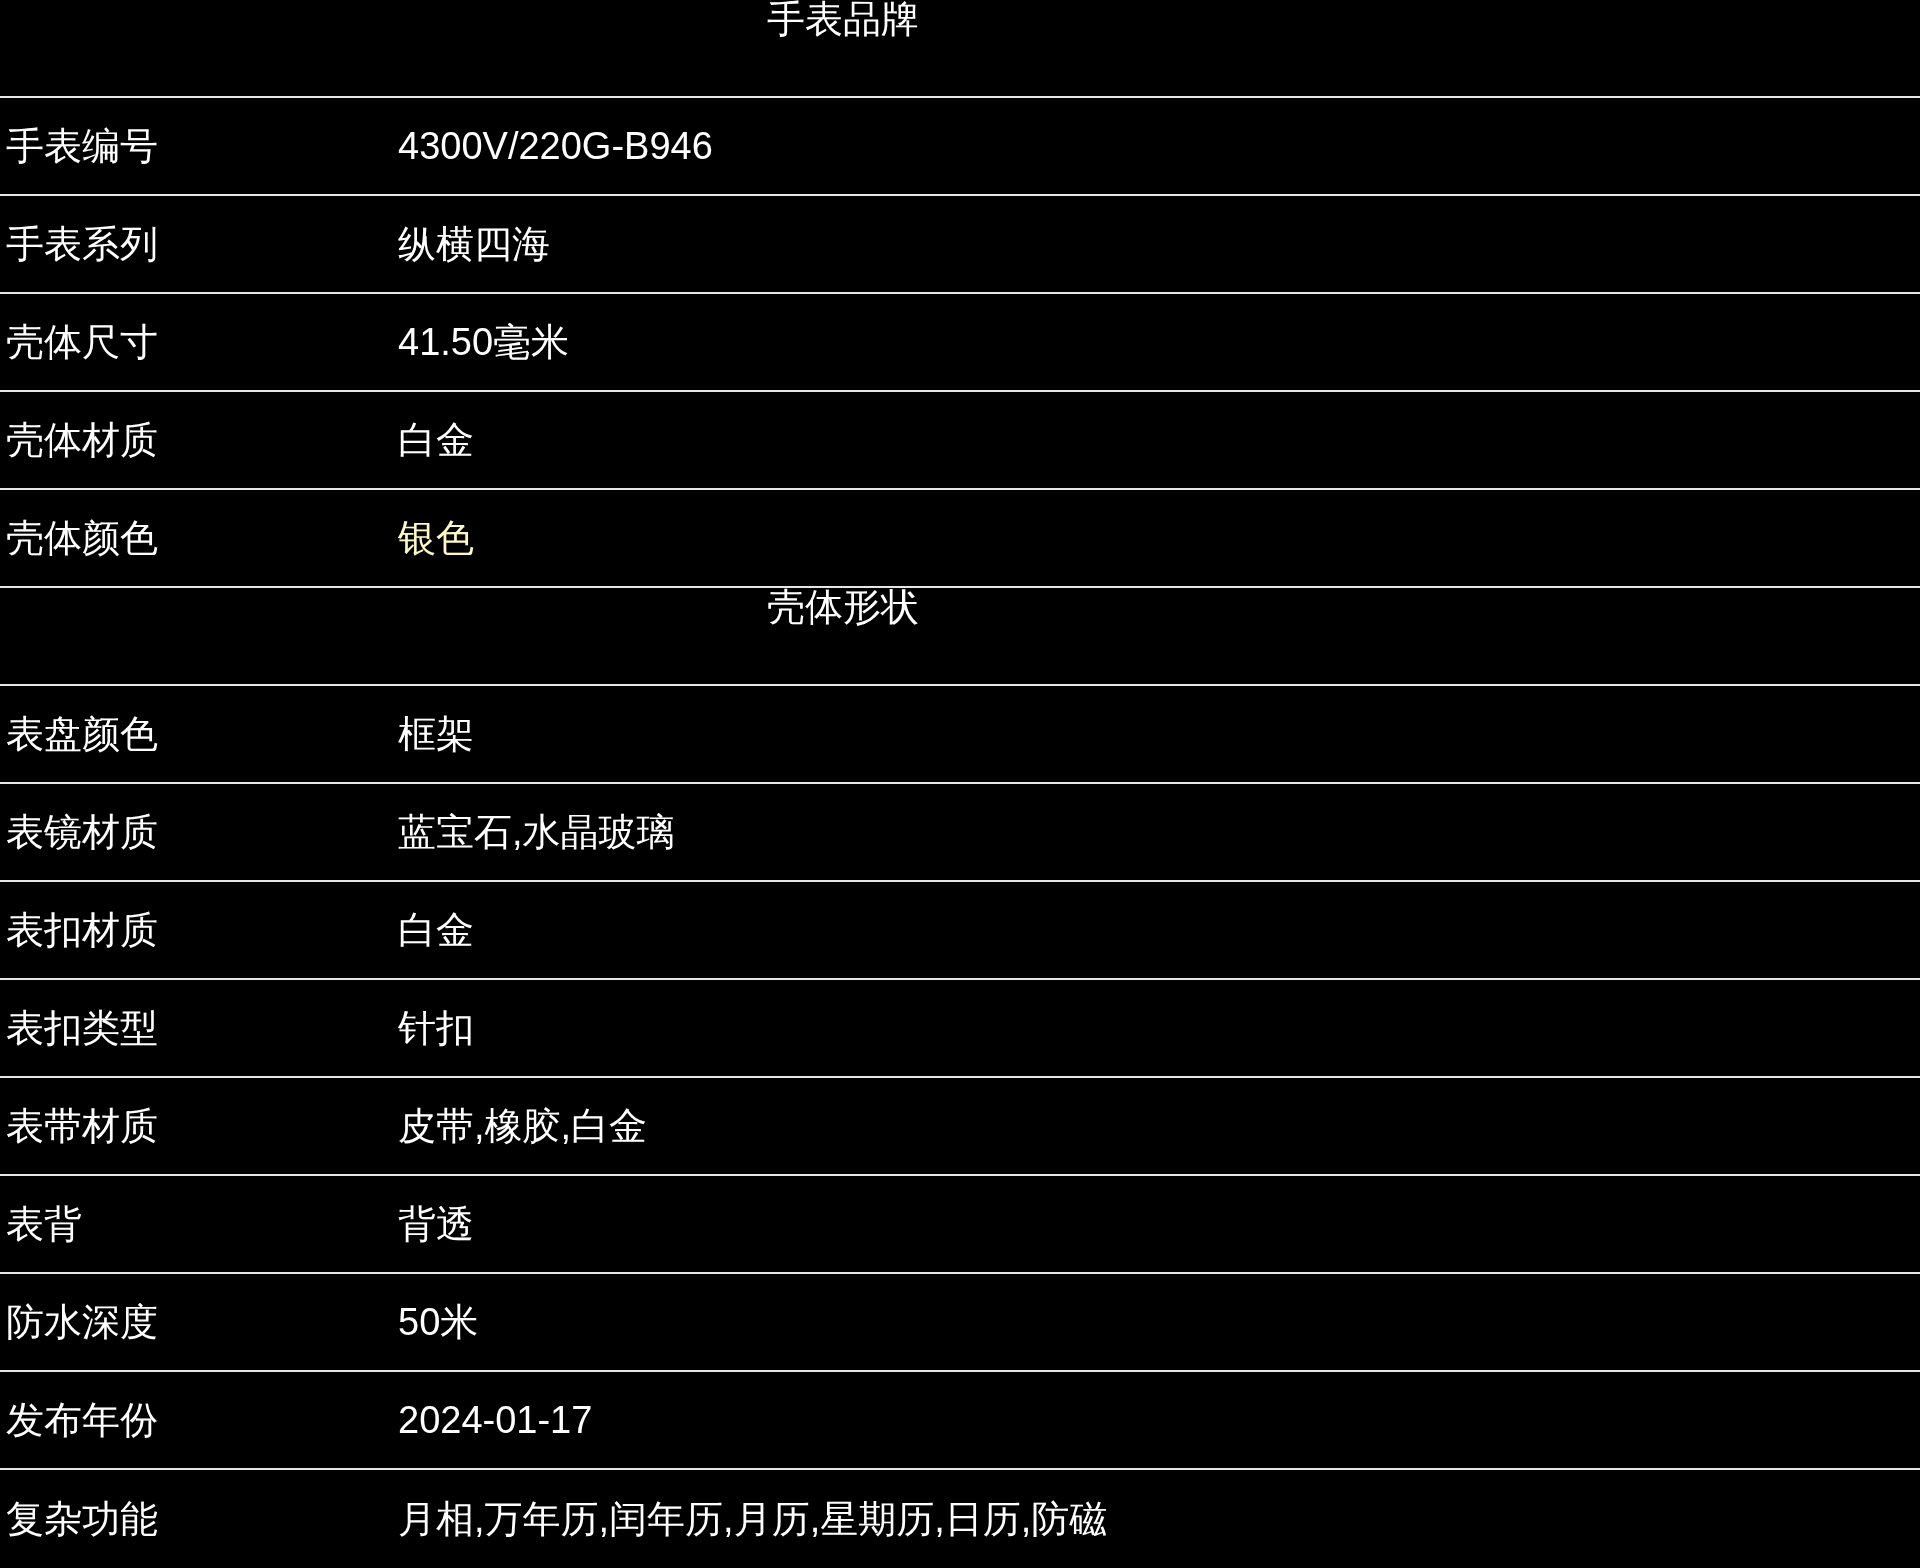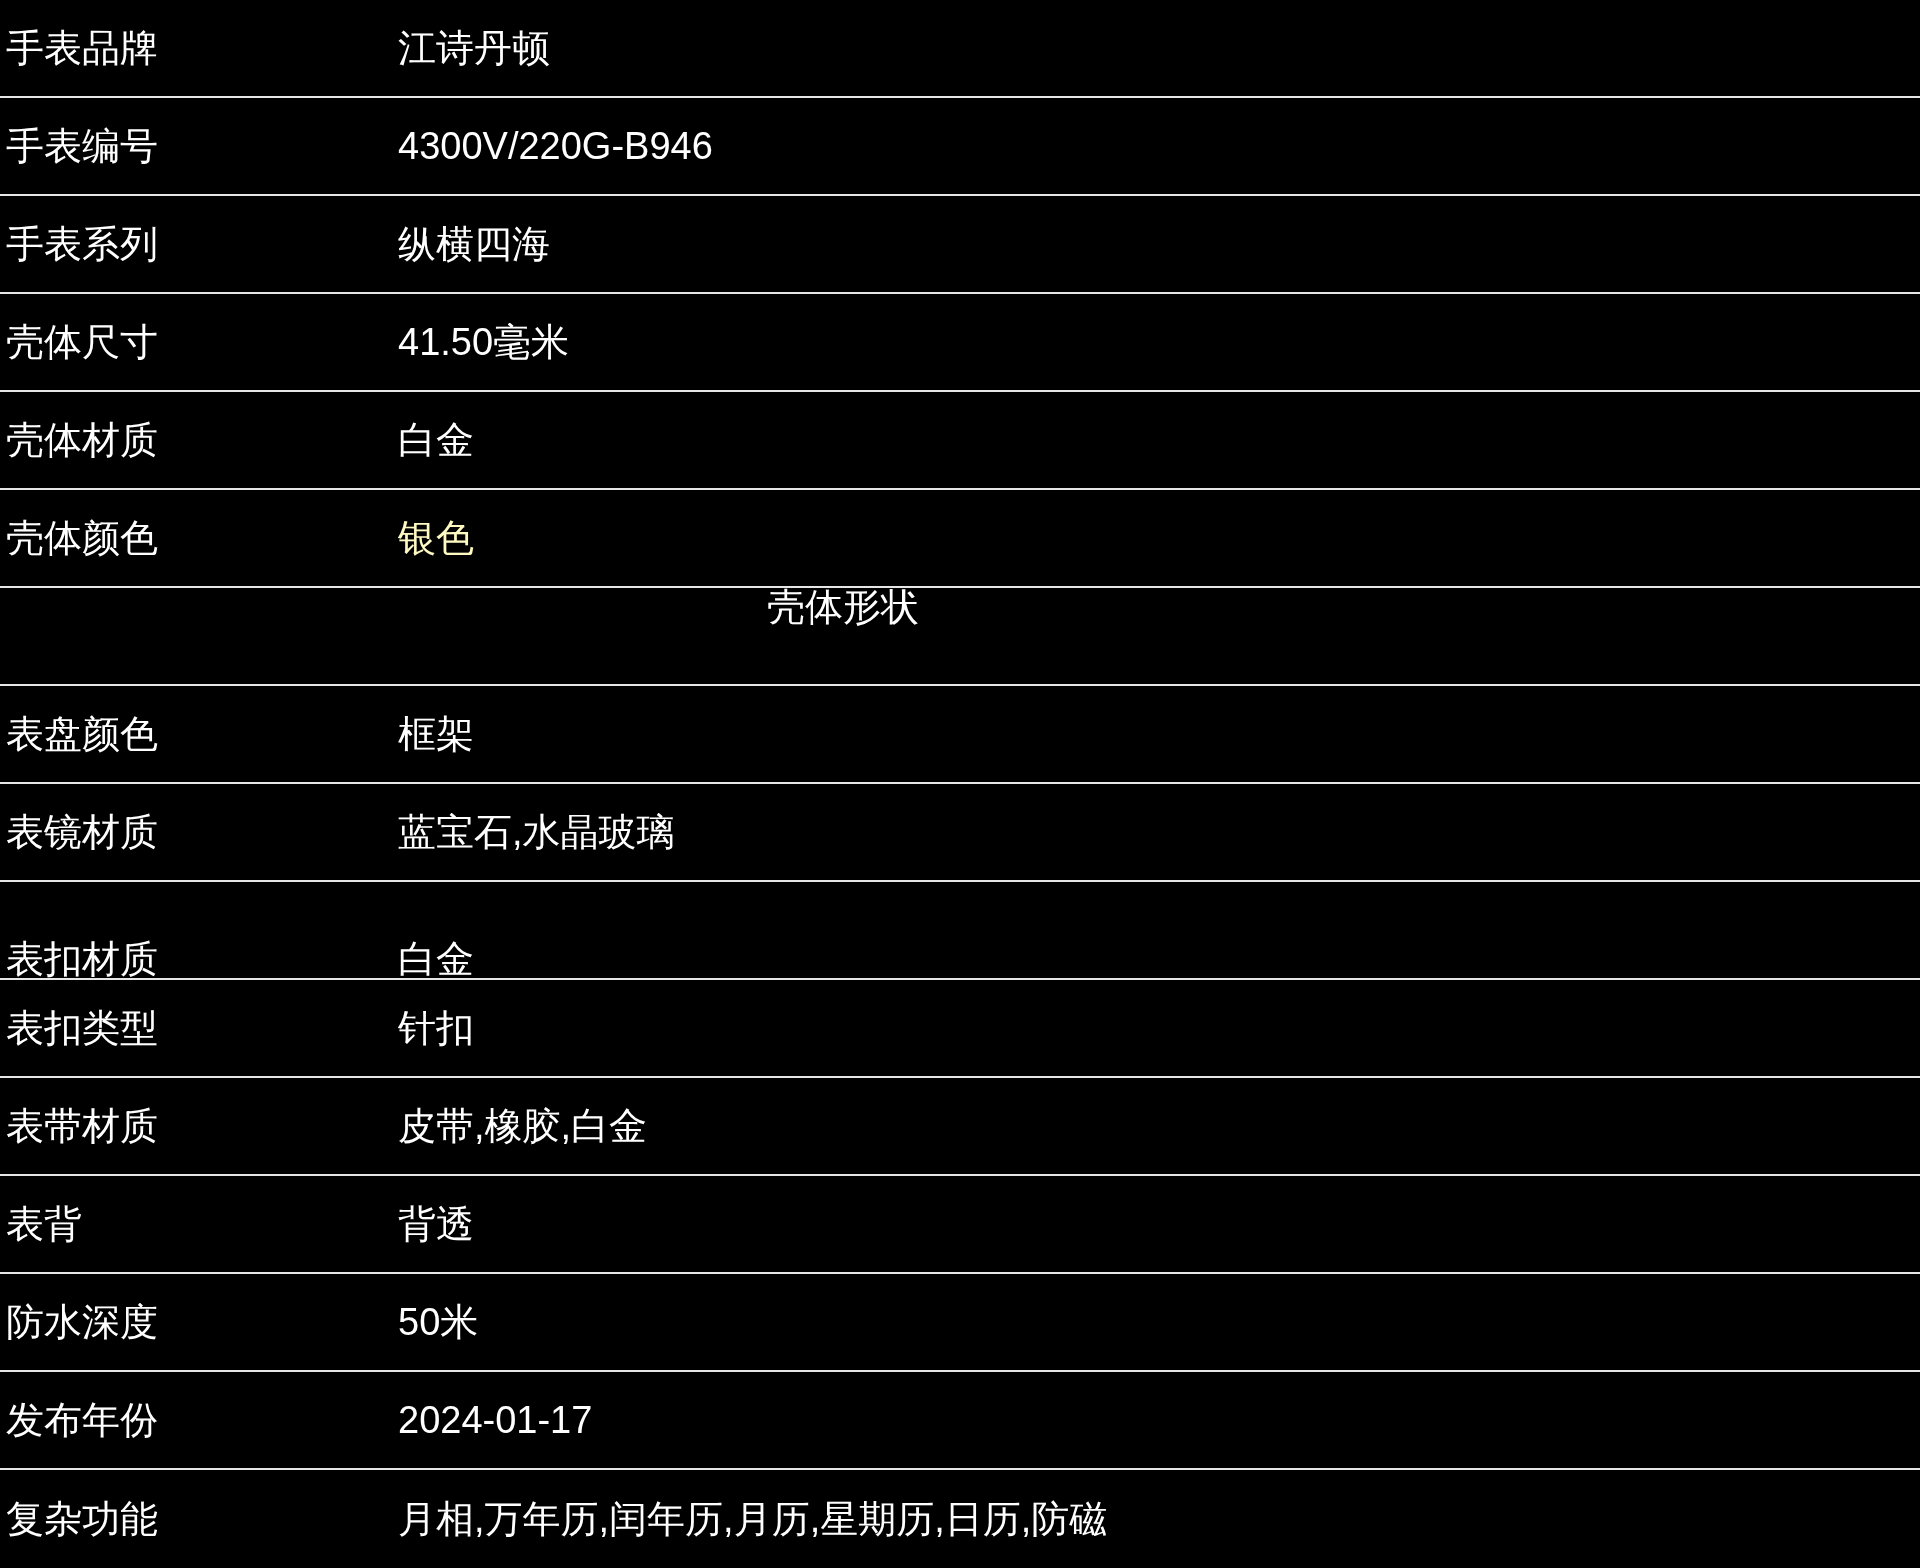--- a/index.html
+++ b/index.html
@@ -43,21 +43,21 @@
     font-weight: 500;
     line-height: 1;
     white-space: nowrap;
     overflow: hidden;
   }
 </style>
 </head>
 <body>
 
 <div id="spec-table" style="background: rgb(0, 0, 0);">
-  <div class="row" style="border-bottom-color: rgb(230, 230, 230);">
+  <div class="row" style="border-bottom-color: rgb(230, 230, 230); flex-direction: column;">
     <div class="label" style="color: rgb(255, 255, 255);">手表品牌</div>
     <div class="value" style="color: rgb(255, 255, 255);">江诗丹顿</div>
   </div>
 
   <div class="row" style="border-bottom-color: rgb(230, 230, 230);">
     <div class="label" style="color: rgb(255, 255, 255);">手表编号</div>
     <div class="value" style="color: rgb(255, 255, 255);">4300V/220G-B946</div>
   </div>
 
   <div class="row" style="border-bottom-color: rgb(230, 230, 230);">
@@ -88,21 +88,21 @@
   <div class="row" style="border-bottom-color: rgb(230, 230, 230);">
     <div class="label" style="color: rgb(255, 255, 255);">表盘颜色</div>
     <div class="value" style="color: rgb(255, 255, 255);">框架</div>
   </div>
 
   <div class="row" style="border-bottom-color: rgb(230, 230, 230);">
     <div class="label" style="color: rgb(255, 255, 255);">表镜材质</div>
     <div class="value" style="color: rgb(255, 255, 255);">蓝宝石,水晶玻璃</div>
   </div>
 
-  <div class="row" style="border-bottom-color: rgb(230, 230, 230); align-items: flex-end;">
+  <div class="row" style="border-bottom-color: rgb(230, 230, 230);">
     <div class="label" style="color: rgb(255, 255, 255);">表扣材质</div>
     <div class="value" style="color: rgb(255, 255, 255);">白金</div>
   </div>
 
   <div class="row" style="border-bottom-color: rgb(230, 230, 230);">
     <div class="label" style="color: rgb(255, 255, 255);">表扣类型</div>
     <div class="value" style="color: rgb(255, 255, 255);">针扣</div>
   </div>
 
   <div class="row" style="border-bottom-color: rgb(230, 230, 230);">

